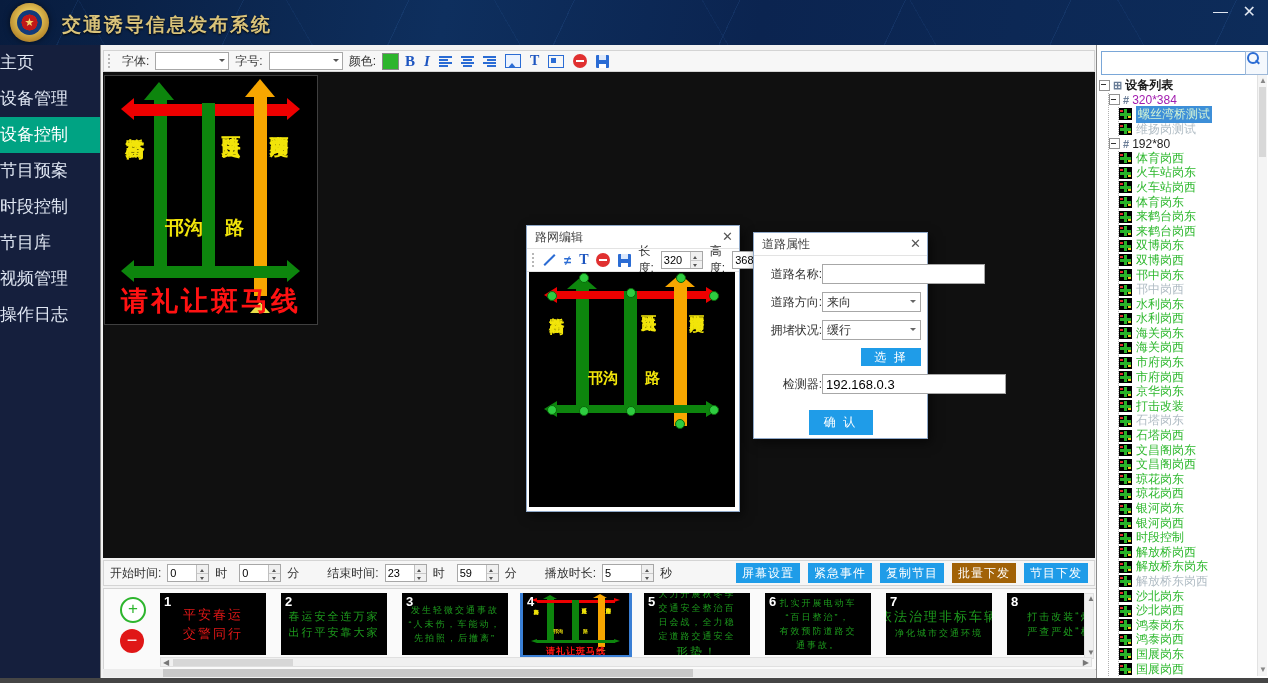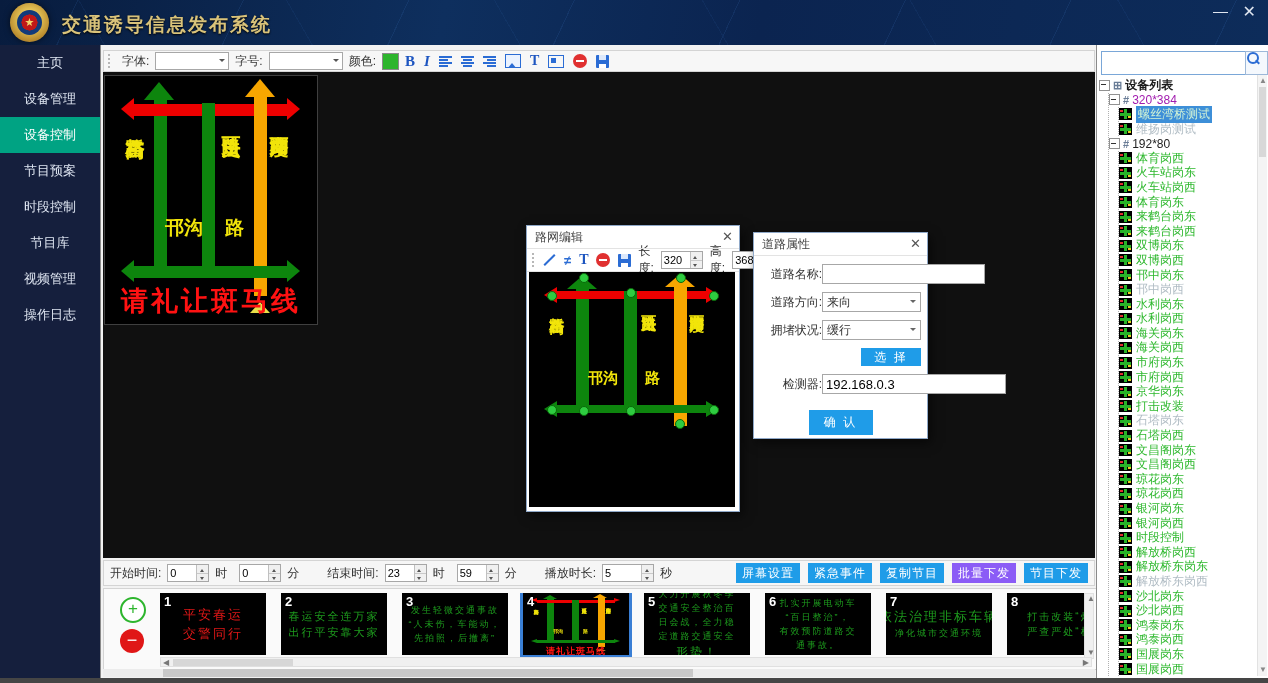--- a/index.html
+++ b/index.html
@@ -17,21 +17,21 @@
     box-shadow:0 0 6px rgba(0,0,0,.6);display:flex;align-items:center;justify-content:center;}
   #logo .inner{width:25px;height:25px;border-radius:50%;background:radial-gradient(circle,#c01818 0 45%,#123a7a 46% 100%);
     display:flex;align-items:center;justify-content:center;color:#f3d46a;font-size:11px;line-height:1;}
   #app-title{position:absolute;left:62px;top:12px;font-size:19px;font-weight:bold;color:#d9c37a;letter-spacing:2px;text-shadow:0 1px 2px #000;}
   #user-name{position:absolute;right:78px;top:20px;color:#c9a95e;font-size:13px;margin-top:24px;}
   #win-min{position:absolute;right:40px;top:2px;color:#dfe6f0;font-size:15px;cursor:pointer;}
   #win-close{position:absolute;right:12px;top:2px;color:#dfe6f0;font-size:16px;cursor:pointer;}
 
   
   #sidebar{position:absolute;left:0;top:45px;width:100px;height:633px;background:#151f3d;}
-  .menu-item{height:36px;line-height:36px;text-align:center;color:#dfe6f2;font-size:13px;cursor:pointer;}
+  .menu-item{height:36px;line-height:36px;color:#dfe6f2;font-size:17px;cursor:pointer;}
   .menu-item.active{background:#00a383;color:#fff;}
 
   
   #main{position:absolute;left:100px;top:45px;width:996px;height:633px;background:#f2f2f2;border-left:1px solid #8a8a8a;}
 
   
   #toolbar{position:absolute;left:2px;top:5px;width:992px;height:22px;background:#f7f7f7;border:1px solid #d4d4d4;
     display:flex;align-items:center;gap:6px;padding:0 4px;box-sizing:border-box;}
   .grip{width:4px;height:14px;border-left:2px dotted #b7b7b7;margin-right:2px;}
   .tb-label{color:#333;font-size:12px;}
@@ -380,21 +380,21 @@
         <span class="spin-btns">
             <b></b>
             <b></b>
           </span>
       </span>
       <span class="unit">秒</span>
       <span id="cb-buttons">
           <button class="blue-btn" style="background: rgb(31, 156, 232);">屏幕设置</button>
           <button class="blue-btn" style="background: rgb(31, 156, 232);">紧急事件</button>
           <button class="blue-btn" style="background: rgb(31, 156, 232);">复制节目</button>
-          <button class="blue-btn" style="background: #8b5cf6;">批量下发</button>
+          <button class="blue-btn" style="background: #a16207;">批量下发</button>
           <button class="blue-btn" style="background: rgb(31, 156, 232);">节目下发</button>
         </span>
     </div>
 
     <div id="strip">
       <div id="strip-plus">+</div>
       <div id="strip-minus">−</div>
       <div id="thumbs"><div class="thumb"><span class="thumb-num">1</span><div class="thumb-lines">
               <div style="color: rgb(224, 23, 23); font-size: 13px;">平安春运</div>
               <div style="color: rgb(224, 23, 23); font-size: 13px;">交警同行</div>

